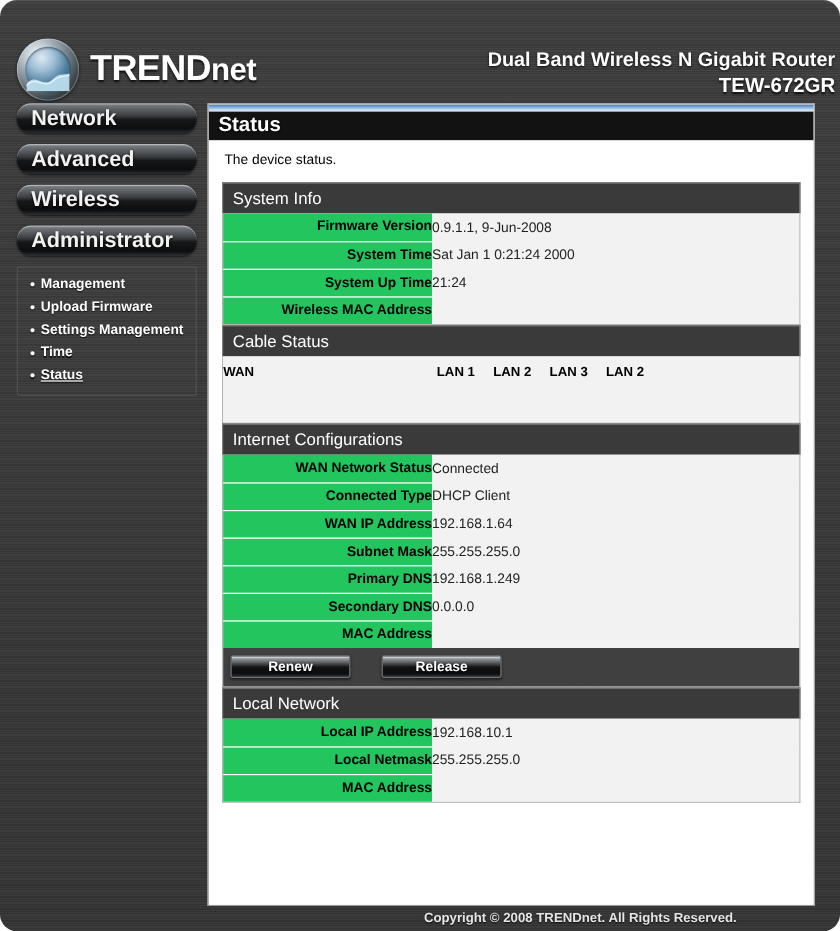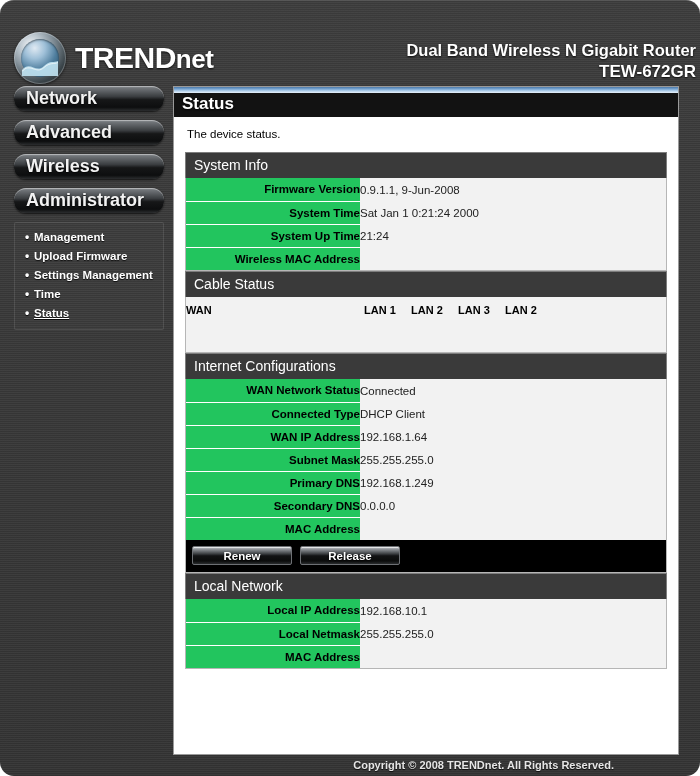--- a/index.html
+++ b/index.html
@@ -166,21 +166,21 @@
   .cable-ports{
     display:flex;font-size:11px;font-weight:bold;color:#000000;
     padding-left:0;
   }
   .cable-ports .p{text-align:left;}
   .cable-ports .p.wan{width:174px;}
   .cable-ports .p.lan{width:43px;margin-left:4px;}
 
   
   .btnrow{
-    background:#000000;padding:6px 0 7px 6px;display:flex;gap:8px;
+    background:#404040;padding:6px 0 7px 6px;display:flex;gap:26px;
   }
   .abtn{
     width:100px;height:19px;border-radius:2px;
     background:linear-gradient(to bottom,#c9ccd0 0%,#8d9196 14%,#3c3f42 40%,#121314 52%,#0b0c0c 82%,#2a2c2e 100%);
     box-shadow:0 1px 2px rgba(0,0,0,.5), inset 0 1px 0 rgba(255,255,255,.6);
     color:#ffffff;font-size:11.5px;font-weight:bold;
     line-height:19px;text-align:center;
     text-shadow:0 1px 2px rgba(0,0,0,.9);cursor:pointer;
     border:1px solid #6d7074;box-sizing:border-box;
   }

